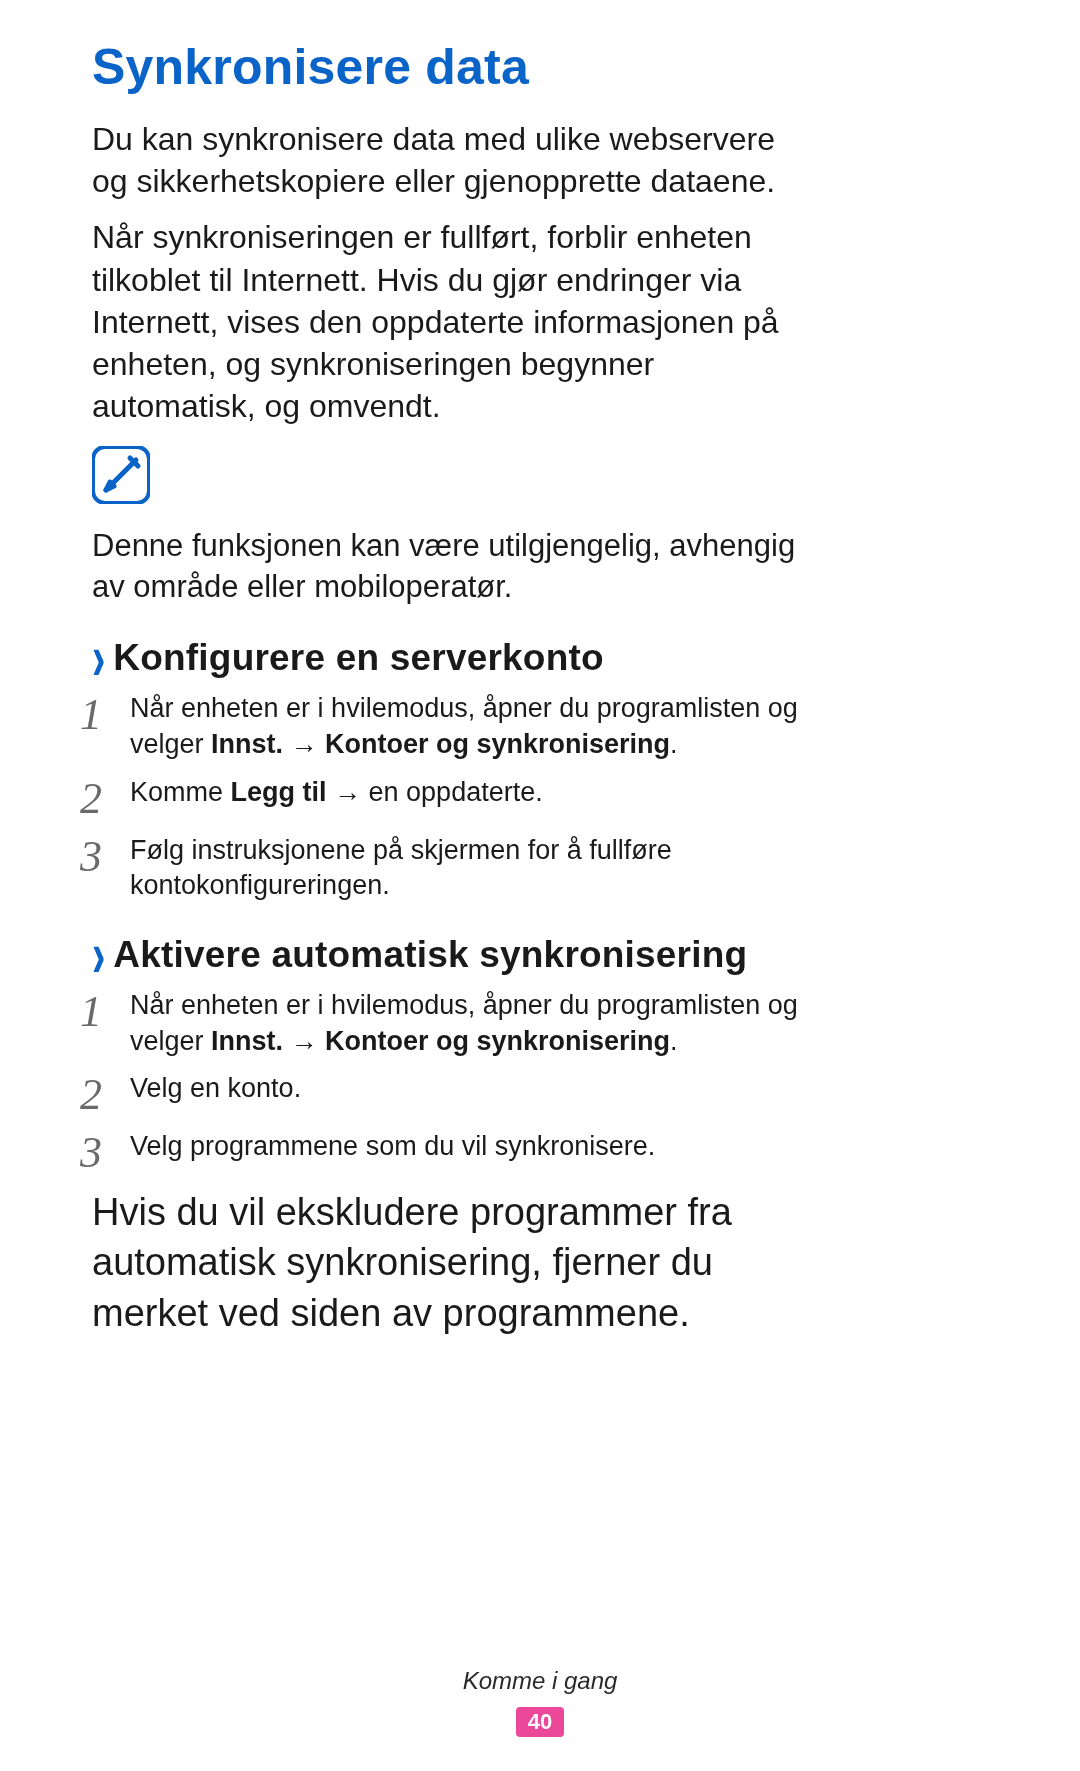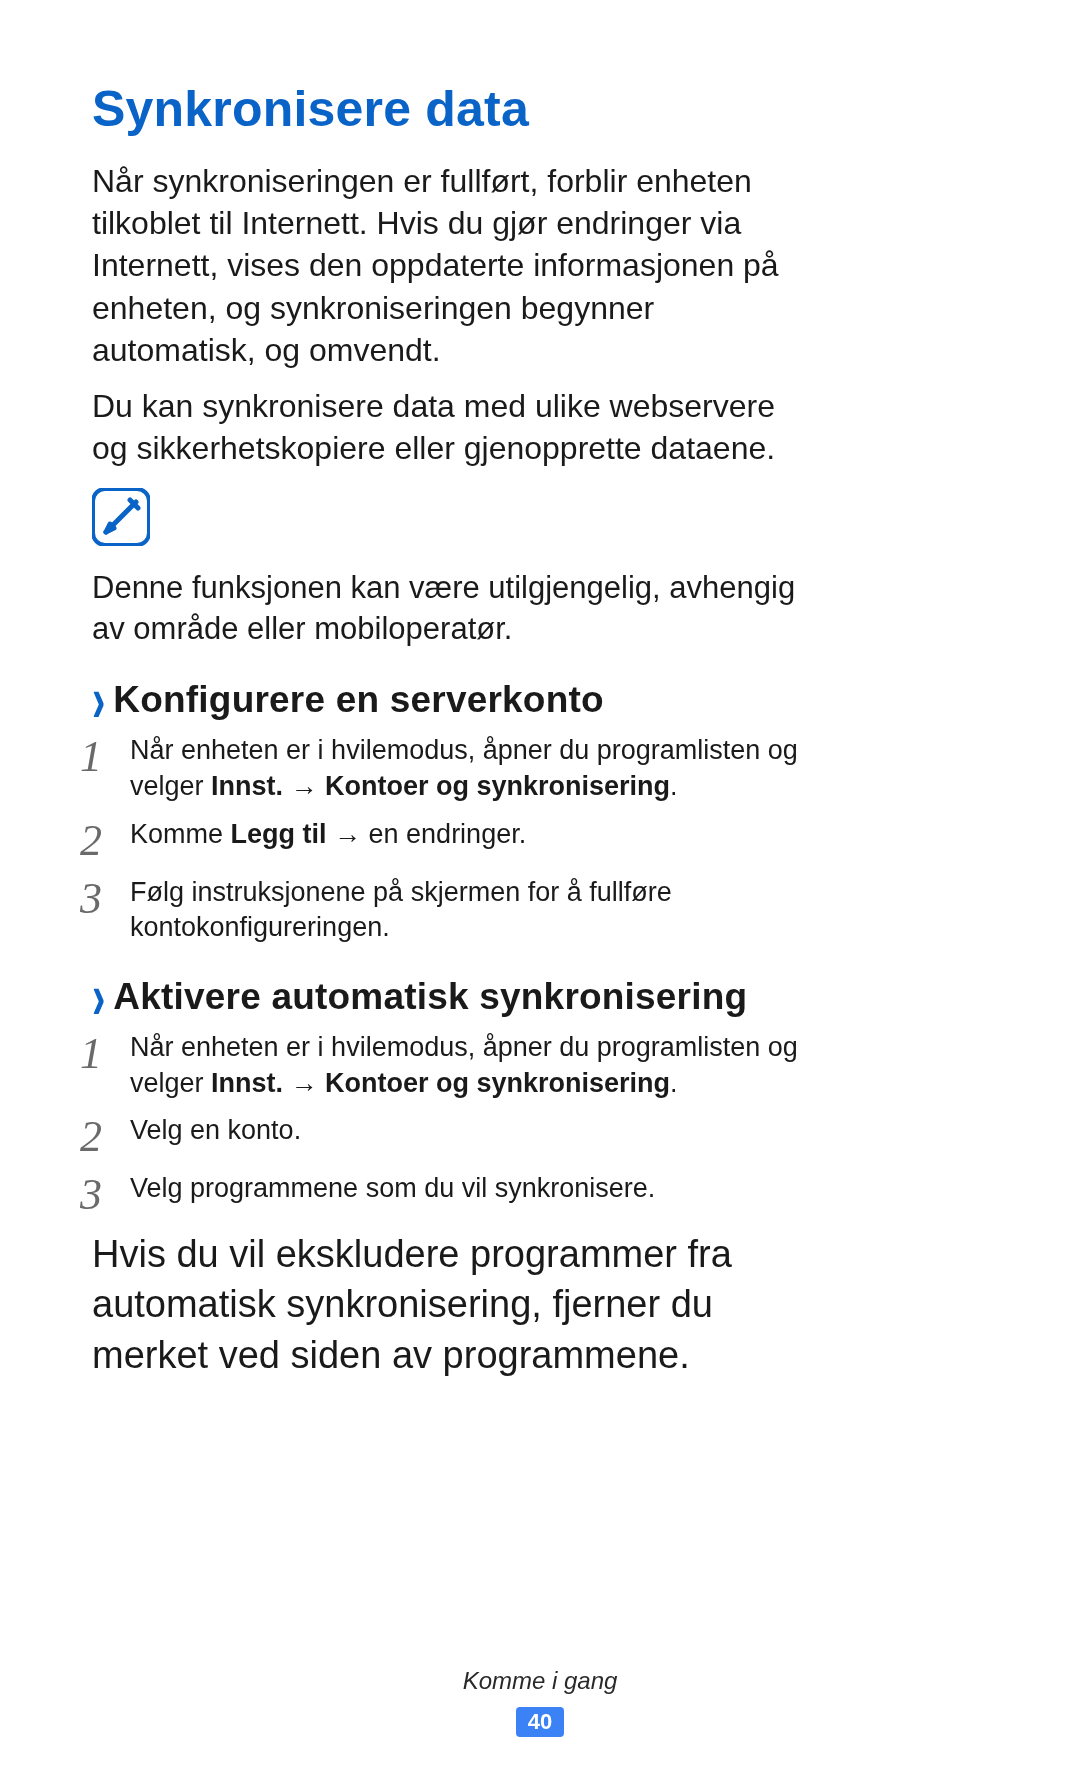--- a/index.html
+++ b/index.html
@@ -1,43 +1,43 @@
 <!DOCTYPE html>
 <html><head>
 <meta charset="utf-8">
 <style>
   * { margin: 0; padding: 0; box-sizing: border-box; }
   html, body { width: 1080px; height: 1771px; background: #fff; font-family: "Segoe UI", "Helvetica Neue", Arial, sans-serif; color: #1a1a1a; }
-  .page { position: relative; width: 909px; height: 1771px; padding: 80px 92px 0 92px; }
+  .page { position: relative; width: 909px; height: 1771px; padding: 38px 92px 0 92px; }
   .h1 { color: #0a63c7; font-size: 50px; font-weight: 700; letter-spacing: 0.2px; margin-bottom: 22px; }
   .p { font-size: 32px; line-height: 1.32; margin-bottom: 14px; font-weight: 400; }
   .note { display: flex; align-items: flex-start; gap: 18px; margin: 18px 0 30px 0; flex-direction: column; }
   .note-icon { width: 58px; height: 58px; flex-shrink: 0; }
   .note-text { font-size: 31px; line-height: 1.32; padding-top: 4px; }
   .subhead { display: flex; align-items: center; gap: 6px; margin-top: 30px; margin-bottom: 12px; }
   .chevron { color: #0a63c7; font-size: 40px; font-weight: 700; line-height: 1; transform: scaleY(1.6) translateY(-1px); display: inline-block; margin-right: 2px;}
   .sub-title { font-size: 37px; font-weight: 700; letter-spacing: 0.2px; text-align: center; }
   .step { display: flex; align-items: flex-start; margin-bottom: 12px; }
   .step-num { width: 44px; flex-shrink: 0; font-family: Georgia, "Times New Roman", serif; font-style: italic; font-size: 44px; color: #6a6a6a; line-height: 1; padding-top: 2px; text-align: left; margin-left: -12px; margin-right: 6px;}
   .step-body { font-size: 27px; line-height: 1.32; }
   .step-body b { font-weight: 700; }
   .trailing { font-size: 38px; line-height: 1.32; margin-top: 4px; }
   .footer { position: absolute; bottom: 34px; left: 0; width: 1080px; text-align: center; }
   .footer-cap { font-style: italic; font-size: 24px; color: #2a2a2a; margin-bottom: 12px; }
-  .page-badge { display: inline-block; background: #3b82f6; color: #fff; font-size: 22px; font-weight: 600; padding: 2px 12px; border-radius: 4px; }
+  .page-badge { display: inline-block; background: #ec4899; color: #fff; font-size: 22px; font-weight: 600; padding: 2px 12px; border-radius: 4px; }
 </style>
 </head>
 <body>
 
 <div class="page">
 
   <div class="h1">Synkronisere data</div>
 
+  <div class="p">Du kan synkronisere data med ulike webservere og sikkerhetskopiere eller gjenopprette dataene.</div>
   <div class="p">Når synkroniseringen er fullført, forblir enheten tilkoblet til Internett. Hvis du gjør endringer via Internett, vises den oppdaterte informasjonen på enheten, og synkroniseringen begynner automatisk, og omvendt.</div>
-  <div class="p">Du kan synkronisere data med ulike webservere og sikkerhetskopiere eller gjenopprette dataene.</div>
 
   <div class="note">
     <div class="note-icon">
       <svg viewBox="0 0 58 58" width="58" height="58">
         <rect x="1" y="1" width="56" height="56" rx="12" ry="12" fill="none" stroke="#0a63c7" stroke-width="4"></rect>
         <path d="M14 44 L44 14" stroke="#0a63c7" stroke-width="5" stroke-linecap="round"></path>
         <path d="M14 44 L22 40 M14 44 L18 36" stroke="#0a63c7" stroke-width="5" stroke-linecap="round"></path>
         <path d="M38 12 L46 20" stroke="#0a63c7" stroke-width="5" stroke-linecap="round"></path>
       </svg>
     </div>
@@ -52,21 +52,21 @@
   <div class="step">
     <div class="step-num">1</div>
     <div class="step-body">
       <span>Når enheten er i hvilemodus, åpner du programlisten og velger </span><b>Innst.</b><span> → </span><b>Kontoer og synkronisering</b><span>.</span>
     </div>
   </div>
 
   <div class="step">
     <div class="step-num">2</div>
     <div class="step-body">
-      <span>Komme </span><b>Legg til</b><span> → </span><b></b><span>en endringer.</span>
+      <span>Komme </span><b>Legg til</b><span> → </span><b></b><span>en oppdaterte.</span>
     </div>
   </div>
 
   <div class="step">
     <div class="step-num">3</div>
     <div class="step-body">
       <span>Følg instruksjonene på skjermen for å fullføre kontokonfigureringen.</span>
     </div>
   </div>
 

